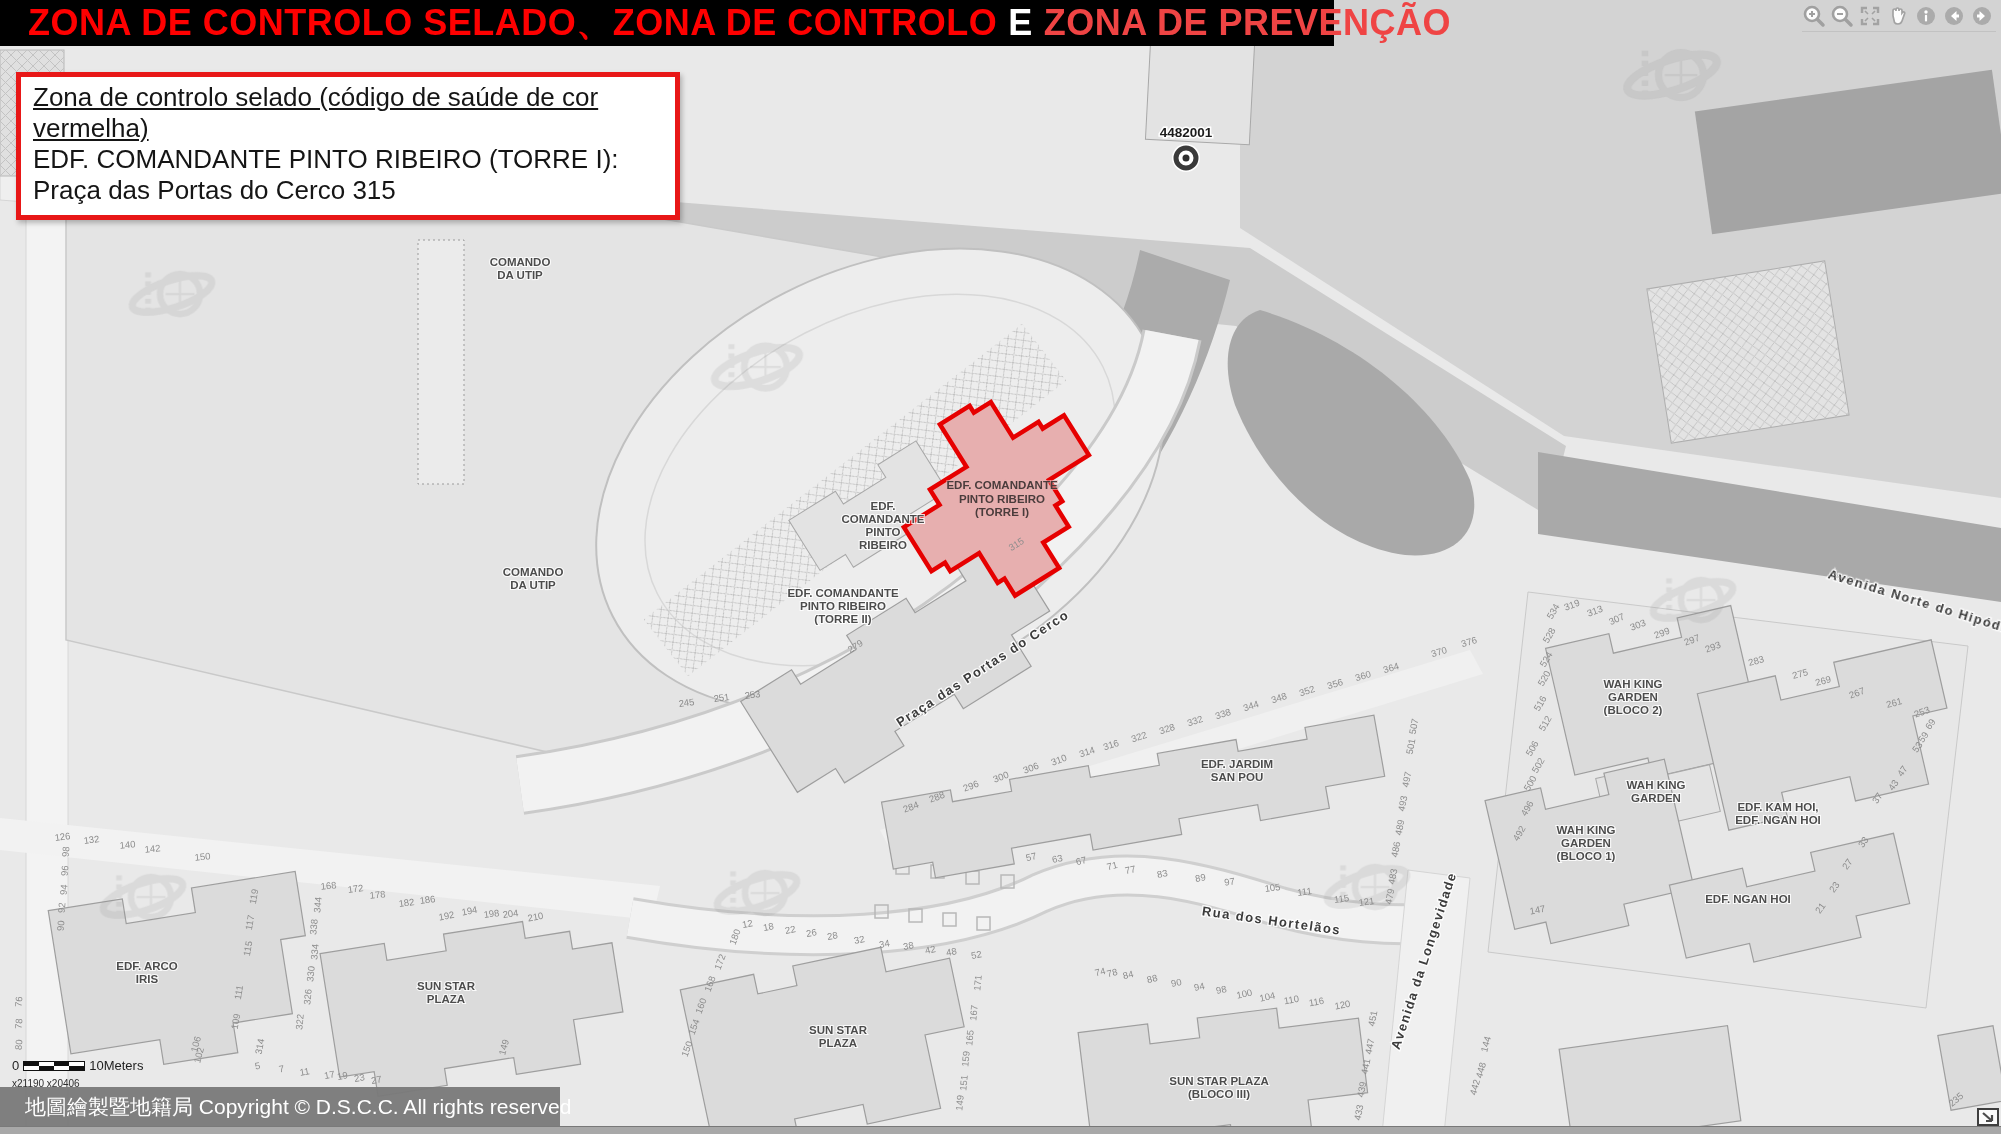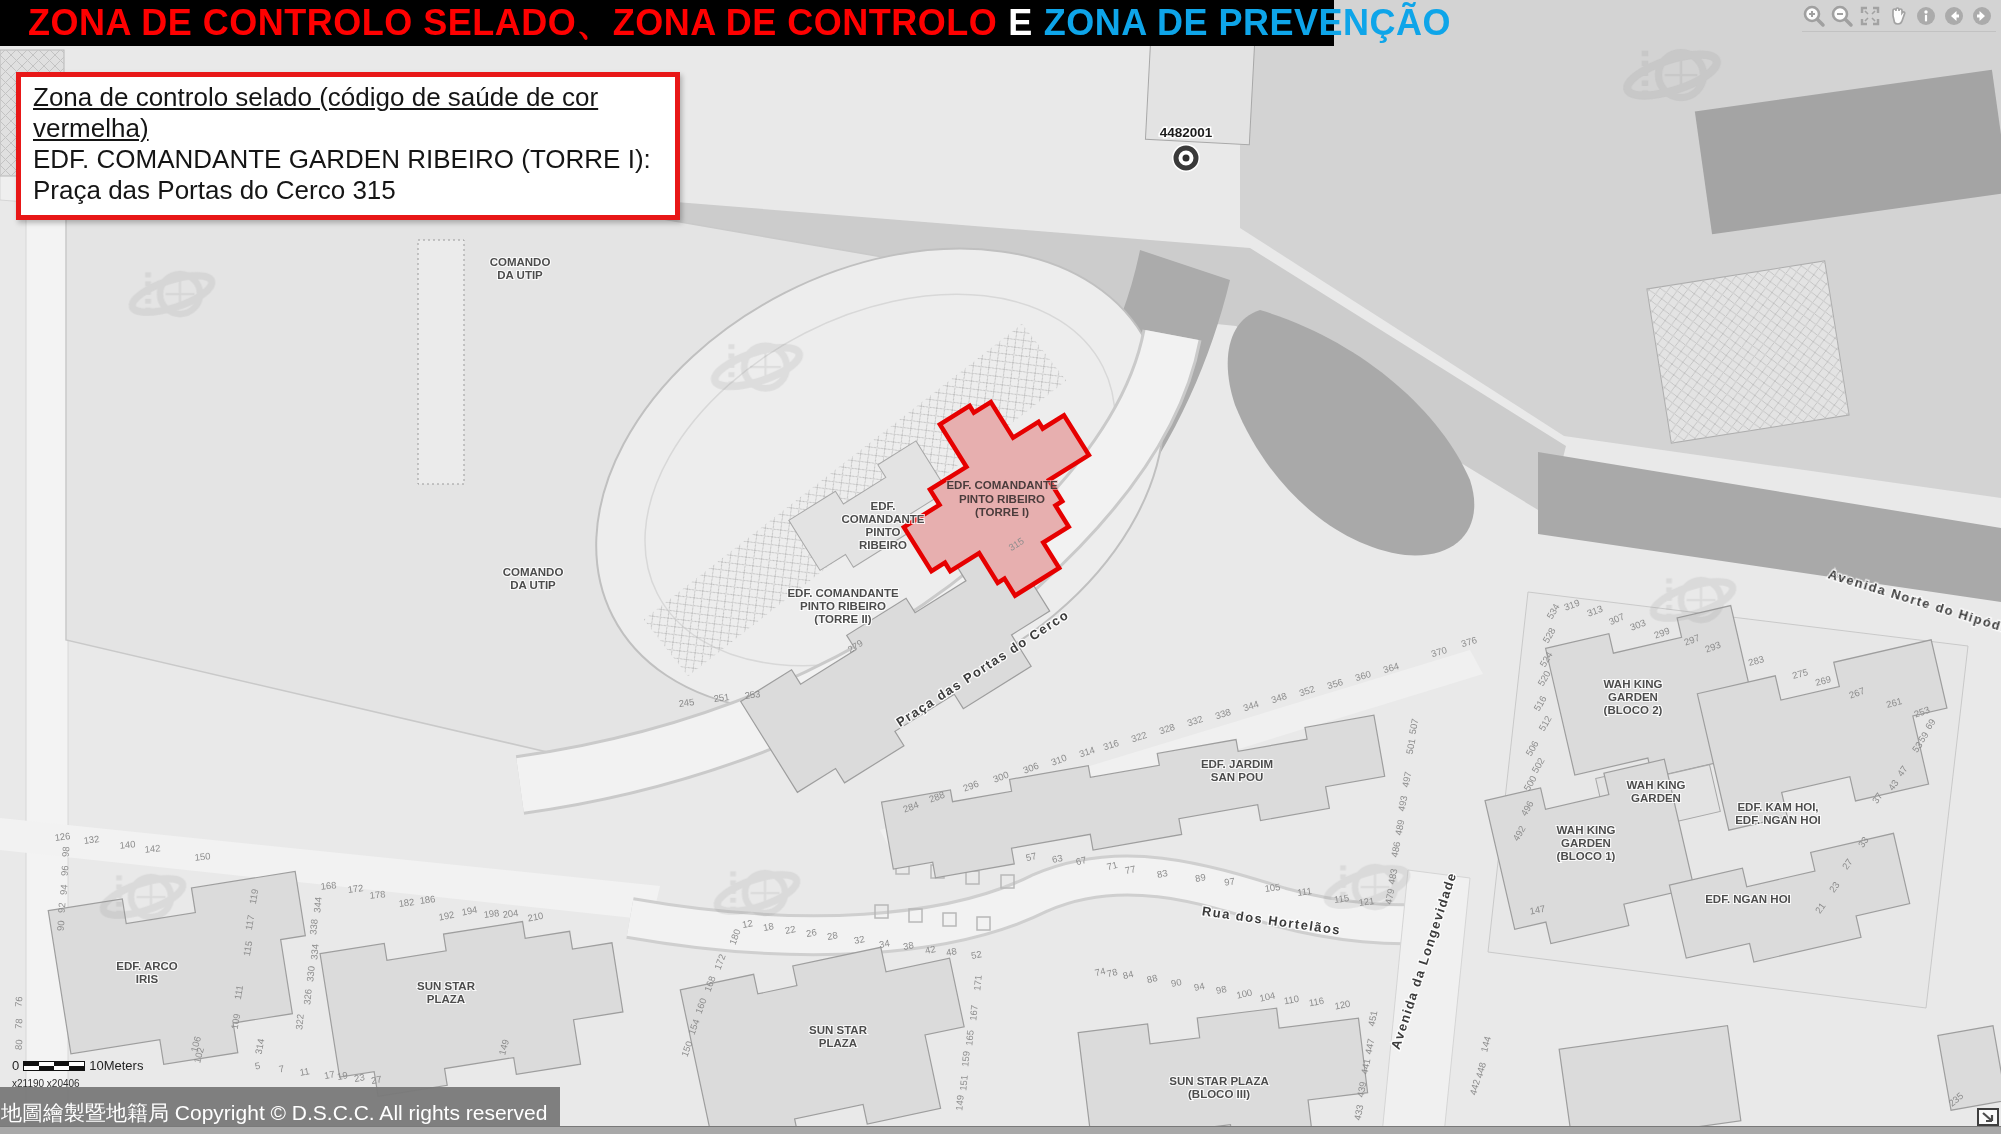--- a/index.html
+++ b/index.html
@@ -21,40 +21,40 @@
       paint-order:stroke;stroke:#fff;stroke-width:3px}
   .bldg{fill:#dbdbdb;stroke:#9e9e9e;stroke-width:1.2}
   .bldg2{fill:#e3e3e3;stroke:#a8a8a8;stroke-width:1}
 
   
   .title-bar{position:absolute;left:0;top:0;width:1334px;height:46px;background:#000;
     display:flex;align-items:center;padding-left:28px;box-sizing:border-box;white-space:nowrap;z-index:5}
   .title-bar .seg{font-weight:bold;font-size:36px;line-height:1;letter-spacing:.5px}
   .seg-red{color:#ff0000}
   .seg-white{color:#ffffff;margin:0 11px}
-  .seg-yellow{color:#0ea5e9}
+  .seg-yellow{color:#ef4444}
 
   .info-box{position:absolute;left:16px;top:72px;width:664px;box-sizing:border-box;z-index:5;
     background:#ffffff;border:5px solid #e81717;padding:5px 12px 9px;color:#151515;
     font-size:26px;line-height:31px;box-shadow:2px 3px 5px rgba(0,0,0,.25)}
   .info-line1{text-decoration:underline}
 
   .toolbar{position:absolute;top:4px;left:1802px;display:flex;gap:4px;align-items:center;z-index:6}
   .tool-btn{width:24px;height:24px;cursor:pointer;display:block}
   .toolbar-rule{position:absolute;top:31px;left:1802px;width:194px;height:1px;background:#c2c2c2;z-index:6}
 
   .scalebar{position:absolute;left:12px;top:1058px;display:flex;align-items:center;gap:4px;
     font-size:13px;color:#1e1e1e;z-index:2}
   .scale-strip{display:grid;grid-template-columns:repeat(4,15px);grid-auto-rows:4px;border:1px solid #111}
   .sc-b{background:#111}.sc-w{background:#fff}
   .coords{position:absolute;left:12px;top:1078px;font-size:10px;color:#2e2e2e;z-index:2}
 
   .copybar{position:absolute;left:0;top:1087px;width:560px;height:40px;z-index:4;
-    background:rgba(122,122,122,.96);color:#fff;font-size:21px;display:flex;align-items:flex-end;
-    padding-left:1px;box-sizing:border-box;white-space:nowrap}
+    background:rgba(122,122,122,.96);color:#fff;font-size:21px;display:flex;align-items:center;
+    padding-left:25px;box-sizing:border-box;white-space:nowrap}
   .bottom-strip{position:absolute;left:0;top:1126px;width:2001px;height:8px;background:#a8a8a8;
     border-top:1px solid #787878;box-sizing:border-box;z-index:3}
 
   .corner-btn{position:absolute;left:1977px;top:1108px;width:22px;height:18px;z-index:6;cursor:pointer;
     background:#fafafa;border:2px solid #3f3f3f;box-sizing:border-box;
     display:flex;align-items:center;justify-content:center}
 </style>
 </head>
 <body>
 
@@ -414,21 +414,21 @@
 </svg>
 
 <div class="title-bar">
   <span class="seg seg-red">ZONA DE CONTROLO SELADO、ZONA DE CONTROLO</span>
   <span class="seg seg-white">E</span>
   <span class="seg seg-yellow">ZONA DE PREVENÇÃO</span>
 </div>
 
 <div class="info-box">
   <div class="info-line1">Zona de controlo selado (código de saúde de cor vermelha)</div>
-  <div>EDF. COMANDANTE GARDEN RIBEIRO (TORRE I):</div>
+  <div>EDF. COMANDANTE PINTO RIBEIRO (TORRE I):</div>
   <div>Praça das Portas do Cerco 315</div>
 </div>
 
 <div class="toolbar">
   <span class="tool-btn">
     <svg viewBox="0 0 24 24" width="24" height="24">
         <circle cx="10" cy="10" r="7" fill="#fdfdfd" stroke="#a0a0a0" stroke-width="2.6"></circle>
         <path d="M10 7v6M7 10h6" stroke="#a0a0a0" stroke-width="2" fill="none"></path>
         <line x1="15.5" y1="15.5" x2="21" y2="21" stroke="#a0a0a0" stroke-width="3.5" stroke-linecap="round"></line>
       </svg>

